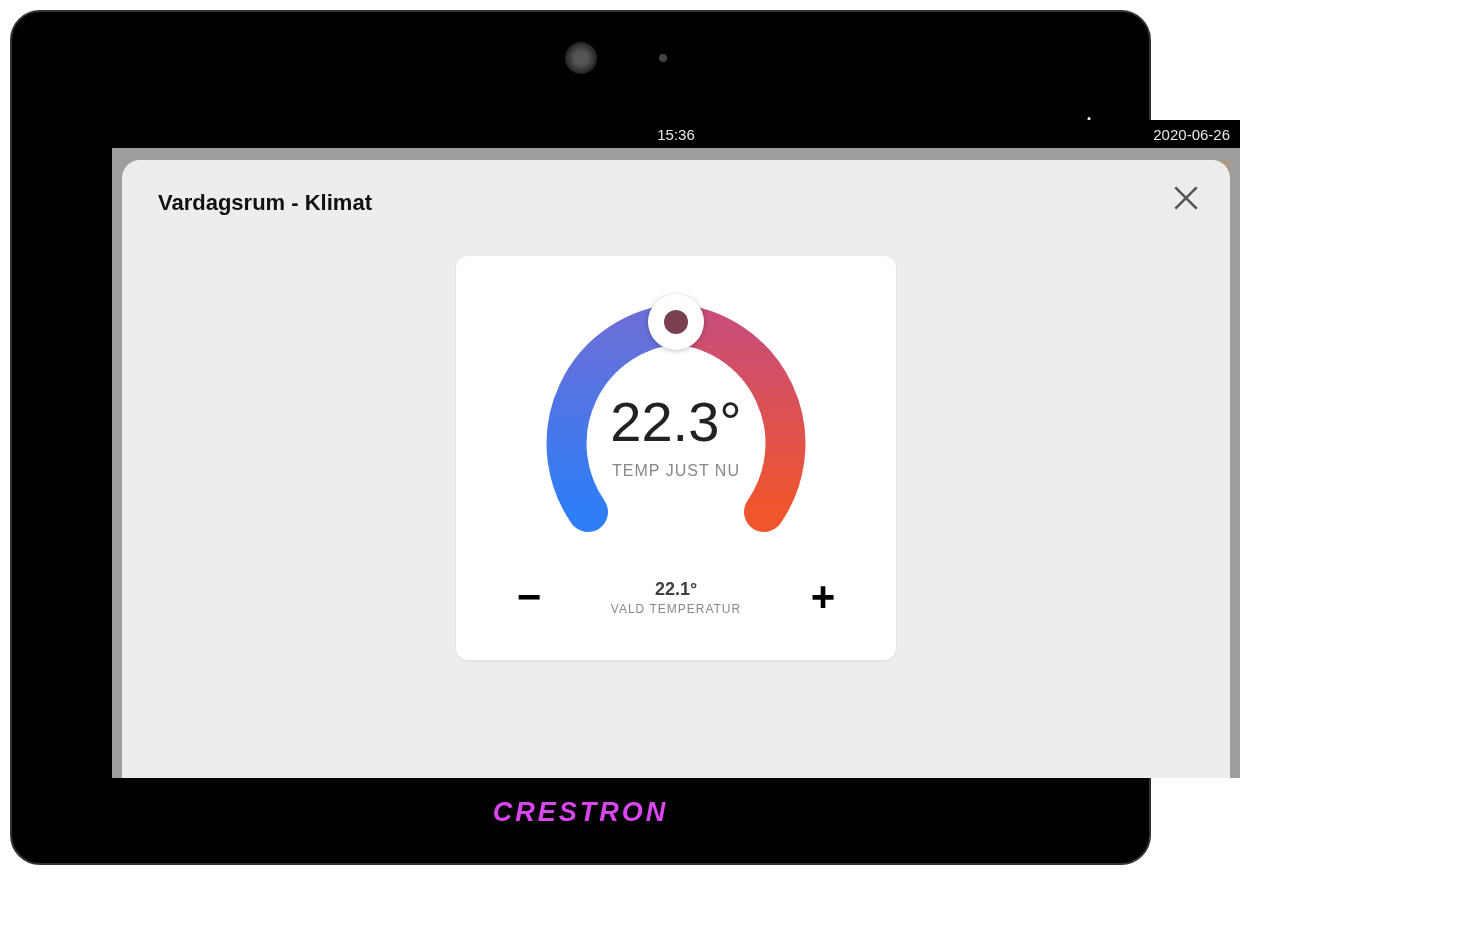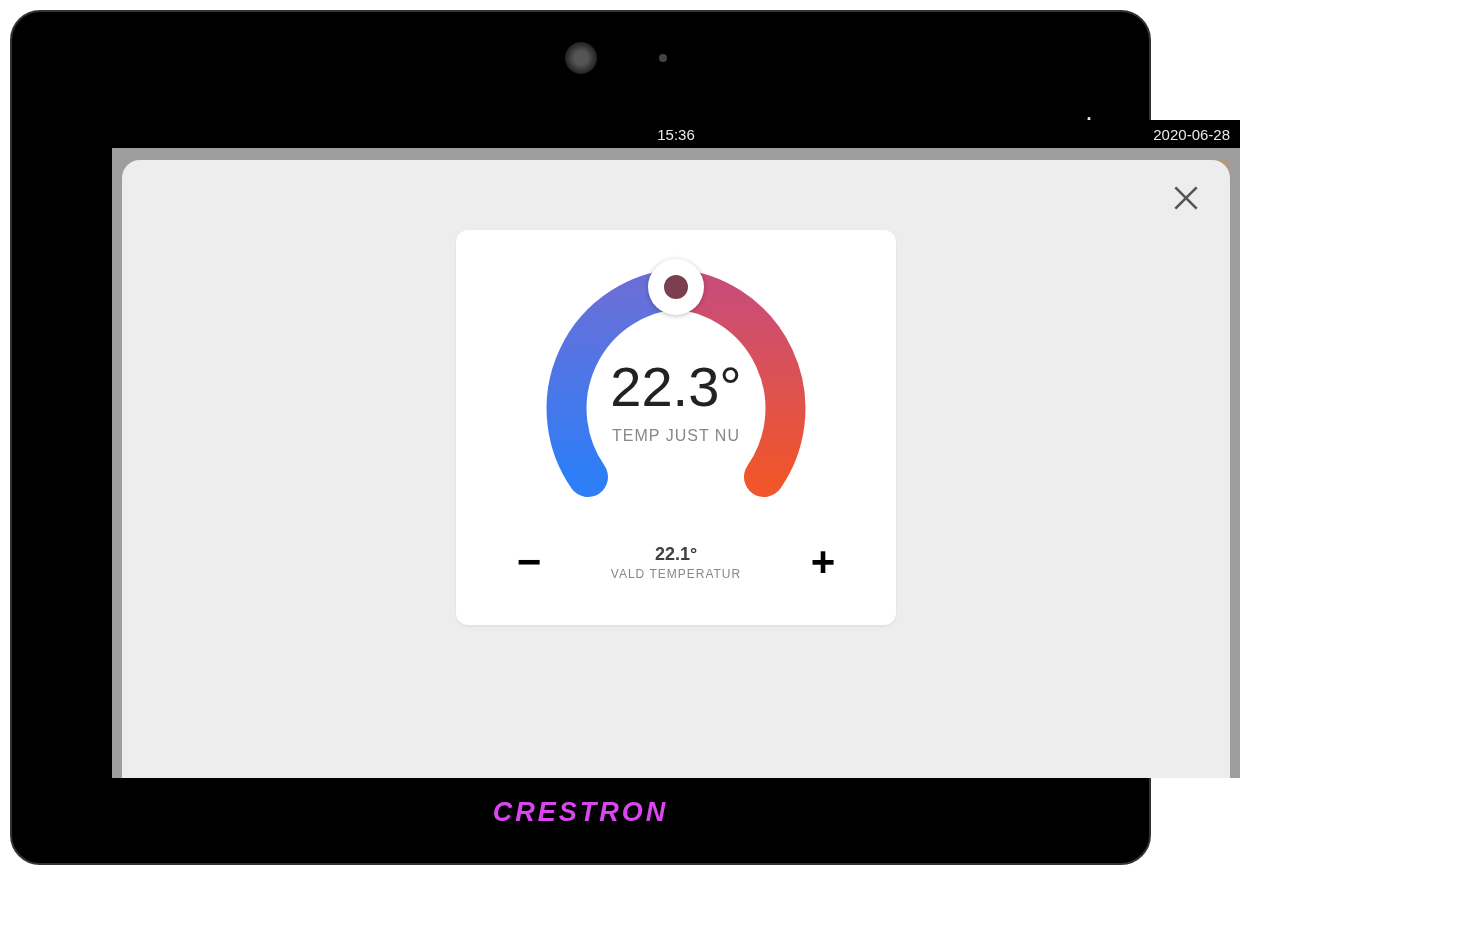--- a/index.html
+++ b/index.html
@@ -109,21 +109,21 @@
     }
     .close-btn svg { width: 32px; height: 32px; stroke: #555; stroke-width: 2; }
 
     
     .thermo-card {
       width: 440px;
       margin: 40px auto 0;
       background: #fff;
       border-radius: 12px;
       box-shadow: 0 1px 3px rgba(0,0,0,0.08);
-      padding: 19px 40px 40px;
+      padding: 28px 40px 40px;
       text-align: center;
     }
     .gauge-wrap {
       position: relative;
       width: 300px; height: 260px;
       margin: 0 auto 30px;
     }
     .gauge-svg { width: 300px; height: 260px; }
     .gauge-center {
       position: absolute;
@@ -226,26 +226,27 @@
     <div class="hw-btn">
       <svg viewBox="0 0 24 24">
           <path d="M12 18l-8-12h16z"></path>
         </svg>
     </div>
   </div>
 
   <div class="screen">
     <div class="status-bar">
       <div class="status-time">15:36</div>
-      <div class="status-date">2020-06-28</div>
+      <div class="status-date">2020-06-26</div>
     </div>
 
     <div class="bg-strip"></div>
 
     <div class="modal">
+      <div class="modal-title">Vardagsrum - Klimat</div>
       <div class="close-btn">
         <svg viewBox="0 0 24 24">
             <path d="M4 4l16 16M20 4L4 20" fill="none"></path>
           </svg>
       </div>
 
       <div class="thermo-card">
         <div class="gauge-wrap">
           <svg class="gauge-svg" viewBox="0 0 300 260">
             <defs>

